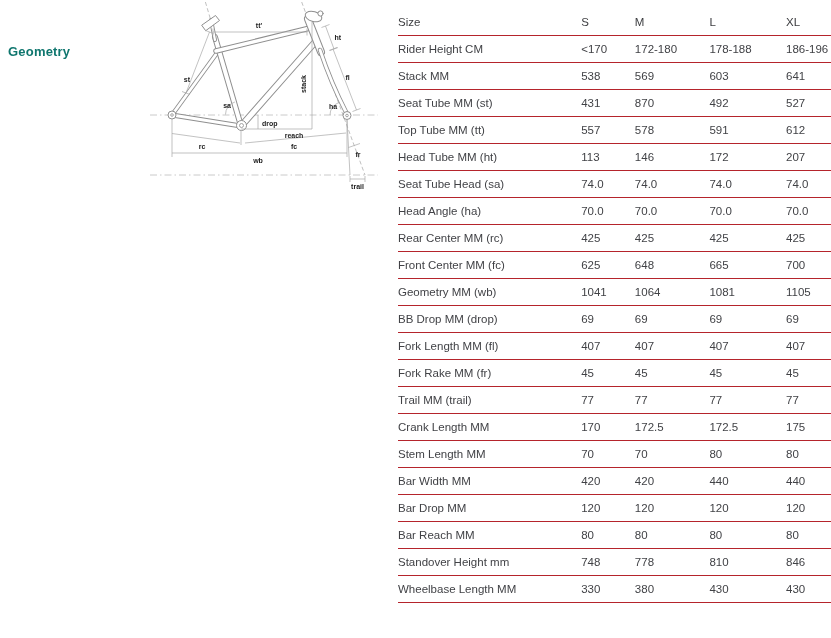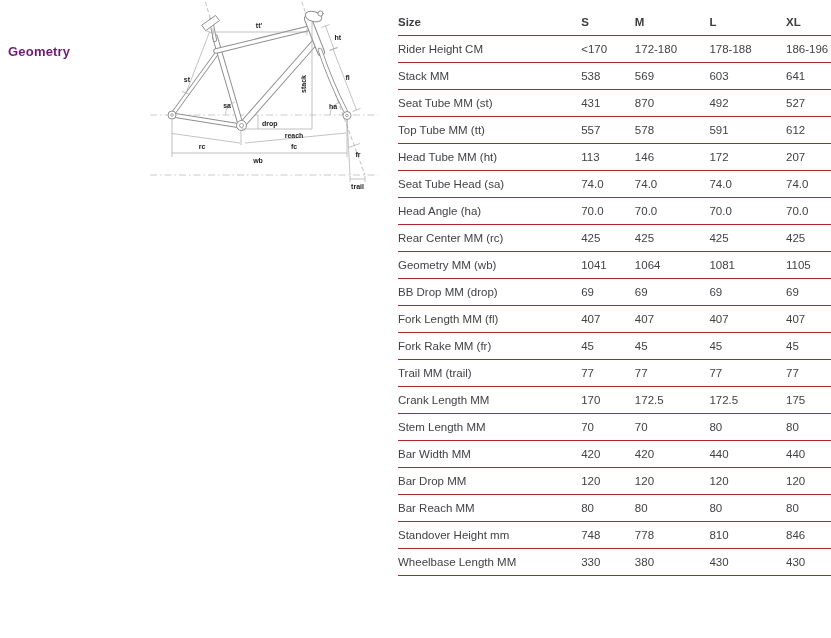--- a/index.html
+++ b/index.html
@@ -3,35 +3,35 @@
 <meta charset="utf-8">
 <style>
   html,body{margin:0;padding:0;}
   body{
     width:831px;height:638px;overflow:hidden;background:#ffffff;
     font-family:"Liberation Sans", sans-serif;
   }
   .page{position:relative;width:831px;height:638px;}
   .section-title{
     position:absolute;left:8px;top:44px;
-    font-size:13px;font-weight:bold;color:#701a75;letter-spacing:.2px;
+    font-size:13px;font-weight:bold;color:#0f766e;letter-spacing:.2px;
   }
   svg.diagram{position:absolute;left:148px;top:0;}
   svg .dimlbl{font-family:"Liberation Sans",sans-serif;font-size:7px;font-weight:bold;fill:#1c1c1c;}
   table.geo{
     position:absolute;left:398px;top:9px;
     border-collapse:collapse;table-layout:fixed;
     font-size:11.5px;color:#414246;
   }
   table.geo th, table.geo td{
     height:26px;line-height:26px;padding:0;margin:0;
     text-align:left;vertical-align:middle;white-space:nowrap;
     border-bottom:1px solid #b5242c;font-weight:normal;
   }
-  table.geo thead th{font-weight:bold;color:#3c3d40;}
+  table.geo thead th{font-weight:normal;color:#3c3d40;}
 </style>
 </head>
 <body>
 
 <div class="page">
 
   <div class="section-title">Geometry</div>
 
   <svg class="diagram" width="250" height="200" viewBox="148 0 250 200" xmlns="http://www.w3.org/2000/svg">
 
@@ -212,20 +212,27 @@
           <td>70.0</td>
         </tr>
         <tr>
           <td>Rear Center MM (rc)</td>
           <td>425</td>
           <td>425</td>
           <td>425</td>
           <td>425</td>
         </tr>
         <tr>
+          <td>Front Center MM (fc)</td>
+          <td>625</td>
+          <td>648</td>
+          <td>665</td>
+          <td>700</td>
+        </tr>
+        <tr>
           <td>Geometry MM (wb)</td>
           <td>1041</td>
           <td>1064</td>
           <td>1081</td>
           <td>1105</td>
         </tr>
         <tr>
           <td>BB Drop MM (drop)</td>
           <td>69</td>
           <td>69</td>

